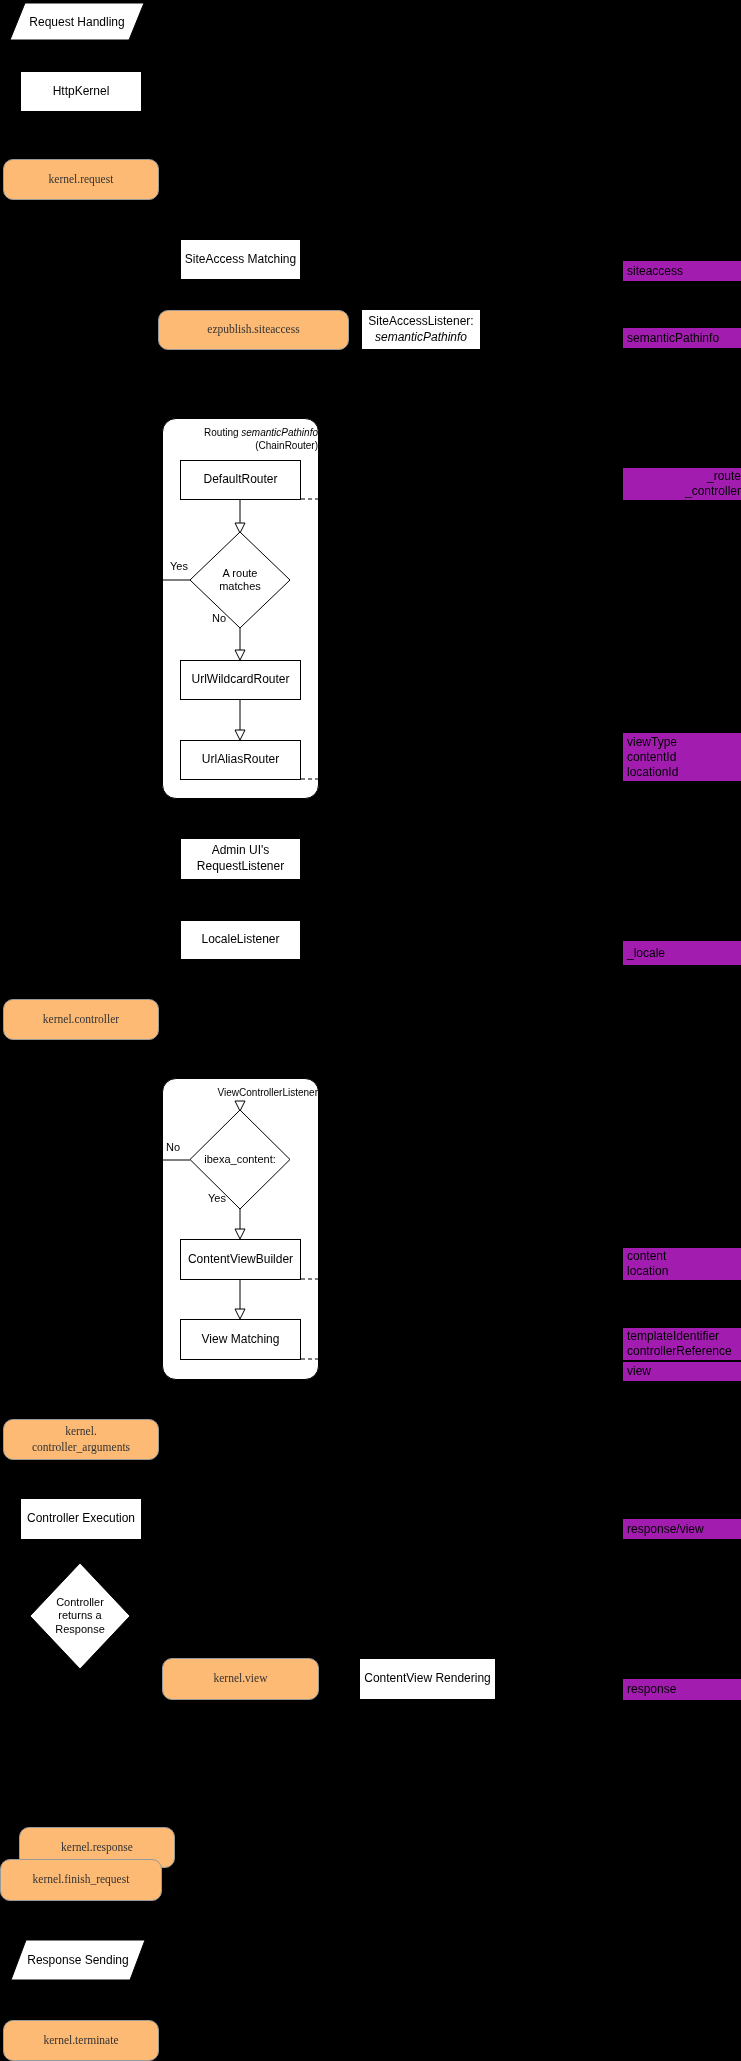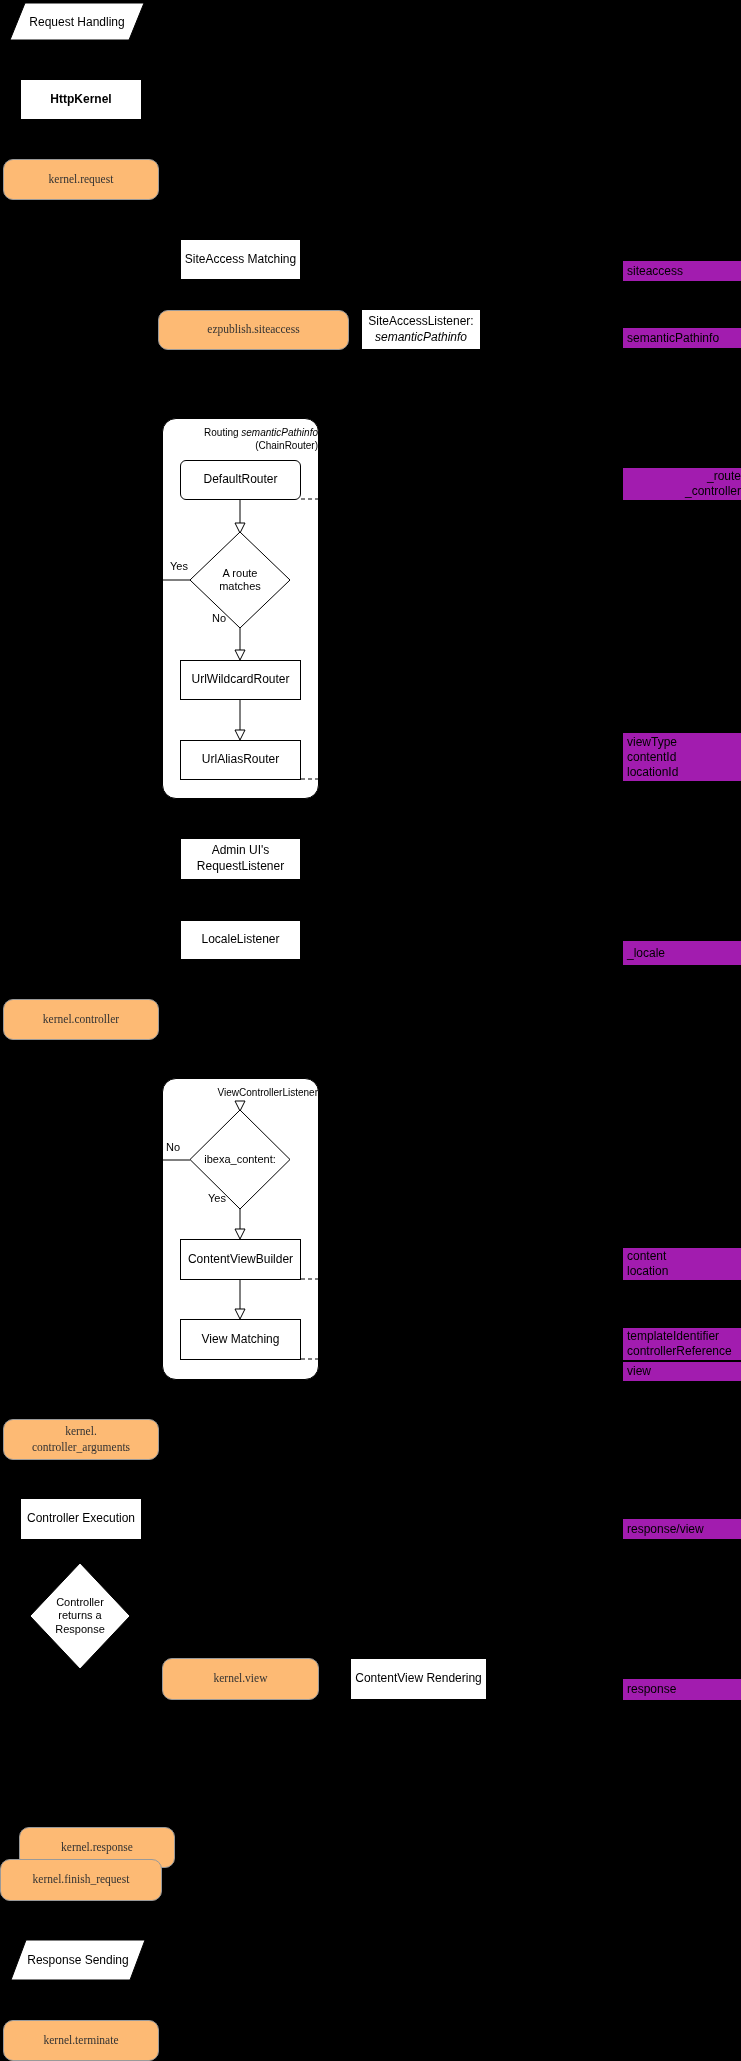--- a/index.html
+++ b/index.html
@@ -84,42 +84,42 @@
     <div class="ftext">Request Handling</div>
   </div>
 
   <div class="flag" style="left:11px; top:1940px; width:134px; height:40px;">
     <svg viewBox="0 0 134 40" preserveAspectRatio="none">
       <polygon class="shape" points="15,0 134,0 119,40 0,40"></polygon>
     </svg>
     <div class="ftext">Response Sending</div>
   </div>
 
-  <div class="node" style="left:20px; top:79px; width:122px; height:41px;font-weight:bold;">
+  <div class="node" style="left:20px; top:71px; width:122px; height:41px;">
     <span>HttpKernel</span>
   </div>
 
   <div class="event" style="left:3px; top:159px; width:156px; height:41px;">
     <span>kernel.request</span>
   </div>
 
   <div class="node" style="left:180px; top:239px; width:121px; height:41px;">
     <span>SiteAccess Matching</span>
   </div>
 
   <div class="event" style="left:158px; top:310px; width:191px; height:40px;">
     <span>ezpublish.siteaccess</span>
   </div>
 
   <div class="node" style="left:361px; top:309px; width:120px; height:41px;">
     <span>SiteAccessListener:</span>
     <span class="i">semanticPathinfo</span>
   </div>
 
-  <div class="node" style="left:180px; top:460px; width:121px; height:40px;border-radius:6px;">
+  <div class="node" style="left:180px; top:460px; width:121px; height:40px;">
     <span>DefaultRouter</span>
   </div>
 
   <div class="diamond" style="left:190px; top:532px; width:100px; height:96px;">
     <svg viewBox="0 0 100 96" preserveAspectRatio="none">
       <polygon class="shape" points="50,0 100,48 50,96 0,48"></polygon>
     </svg>
     <div class="dtext">
       <span>A route</span>
       <span>matches</span>
@@ -185,21 +185,21 @@
       <span>Controller</span>
       <span>returns a</span>
       <span>Response</span>
     </div>
   </div>
 
   <div class="event" style="left:162px; top:1658px; width:157px; height:42px;">
     <span>kernel.view</span>
   </div>
 
-  <div class="node" style="left:350px; top:1658px; width:137px; height:42px;">
+  <div class="node" style="left:359px; top:1658px; width:137px; height:42px;">
     <span>ContentView Rendering</span>
   </div>
 
   <div class="event" style="left:19px; top:1779px; width:156px; height:41px;margin-top:48px;">
     <span>kernel.response</span>
   </div>
 
   <div class="event" style="left:0px; top:1859px; width:162px; height:42px;">
     <span>kernel.finish_request</span>
   </div>

